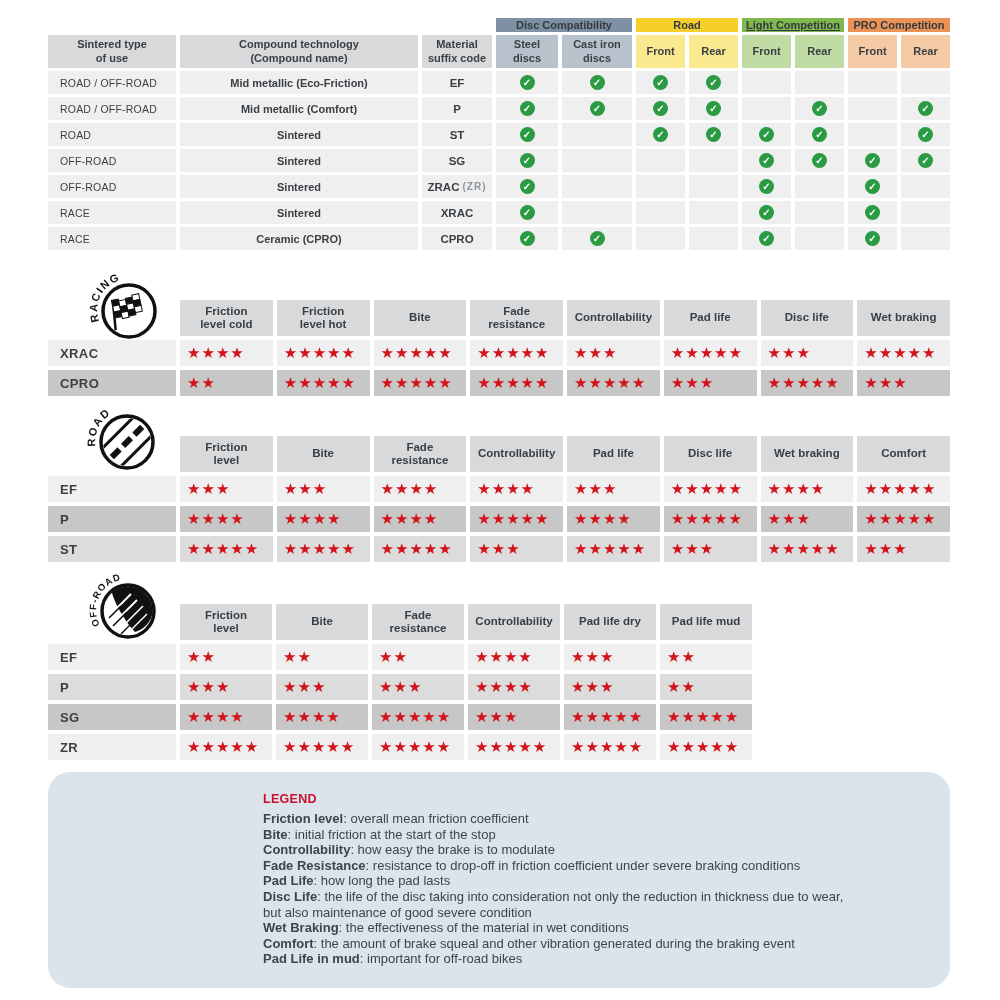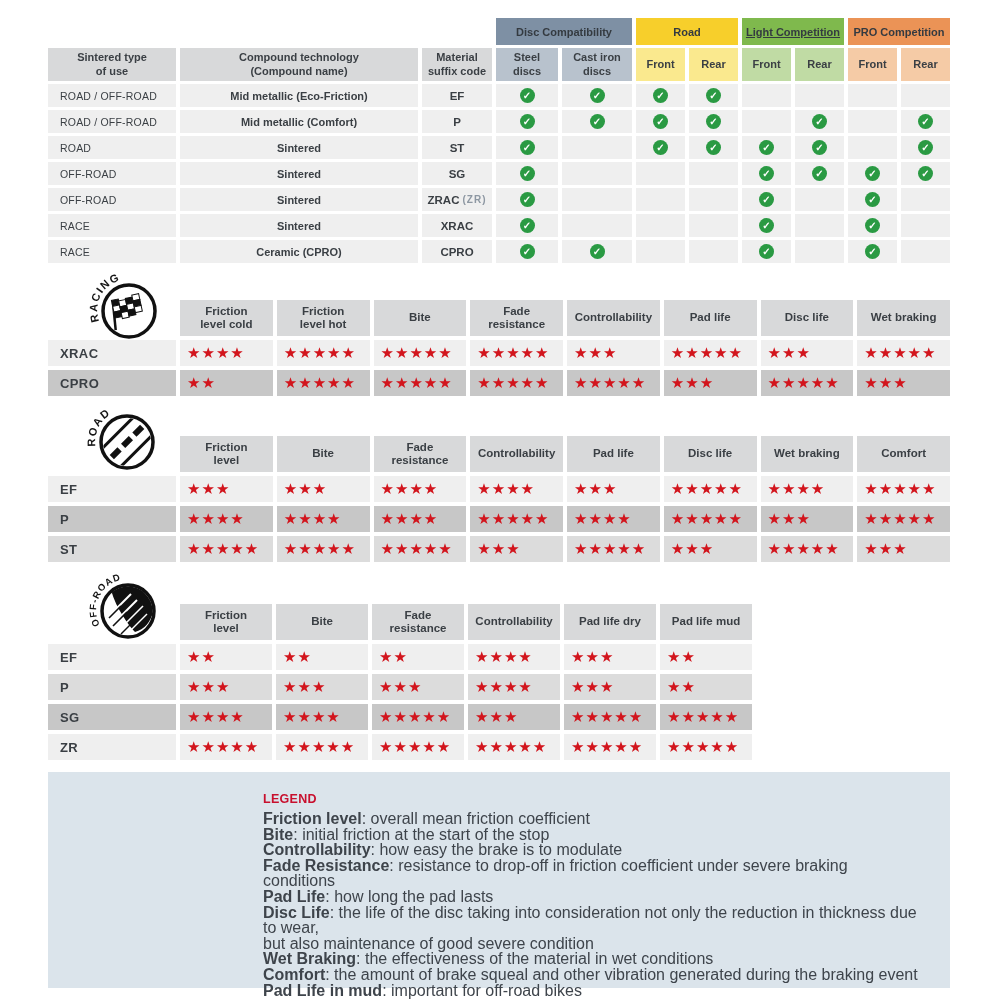--- a/index.html
+++ b/index.html
@@ -6,21 +6,21 @@
   html,body { background:#ffffff; }
   .page { position:relative; width:1000px; height:1000px; background:#fff;
           font-family:"Liberation Sans", sans-serif; color:var(--text-dark,#3a3f44); overflow:hidden; }
 
   
   .compat { position:absolute; left:48px; top:18px; width:902px; display:grid;
             grid-template-columns:128px 238px 70px 62px 70px repeat(6,1fr);
             column-gap:4px; row-gap:3px; }
   .cellc { display:flex; align-items:center; justify-content:center; text-align:center; }
   .ghost { background:transparent; }
-  .group-hdr { height:27px; font-size:11px; font-weight:700; color:#343a40; }
+  .group-hdr { height:14px; font-size:11px; font-weight:700; color:#343a40; }
   .bg-slate  { background:var(--slate,#7e90a4); }
   .bg-yellow { background:var(--yellow,#f7cf2b); }
   .bg-green  { background:var(--green,#7fb94d); }
   .bg-orange { background:var(--orange,#eb9356); }
   .hdr { min-height:33px; background:var(--header-gray,#d8d9da); font-size:11px; font-weight:700;
          line-height:1.2; white-space:pre-line; padding:2px 3px; }
   .sub-slate  { background:var(--slate-light,#b8c2cd); }
   .sub-yellow { background:var(--yellow-light,#fae98e); }
   .sub-green  { background:var(--green-light,#c0dba4); }
   .sub-orange { background:var(--orange-light,#f5cba6); }
@@ -51,25 +51,25 @@
 
   
   .sicon { position:absolute; }
   .ic-racing  { left:85px; top:263px; }
   .ic-road    { left:83px; top:394px; }
   .ic-offroad { left:81px; top:560px; }
   .arc-label { font-family:"Liberation Sans", sans-serif; font-weight:700; fill:#151515; }
 
   
   .legend { position:absolute; left:48px; top:772px; width:902px; height:216px;
-            background:var(--legend-bg,#dbe4eb); }
+            background:var(--legend-bg,#dbe4eb);border-radius:22px; }
   .legend-inner { padding:20px 30px 0 215px; color:#3e444b; }
   .lg-title { color:var(--legend-red,#c8102e); font-weight:700; font-size:12.5px;
               margin-bottom:5px; letter-spacing:.3px; }
-  .lg-line { font-size:16px; line-height:15.6px; }
+  .lg-line { font-size:13px; line-height:15.6px; }
   .lg-line b { font-weight:700; }
 </style>
 </head>
 <body>
 
 <div class="page">
 
   <div class="compat">
       <div class="ghost" style="grid-column: 1 / span 3;"></div>
       <div class="cellc group-hdr bg-slate" style="grid-column: span 2;">Disc Compatibility</div>

